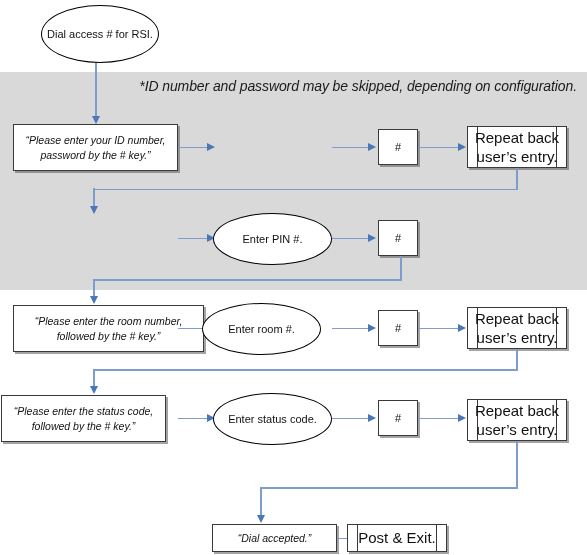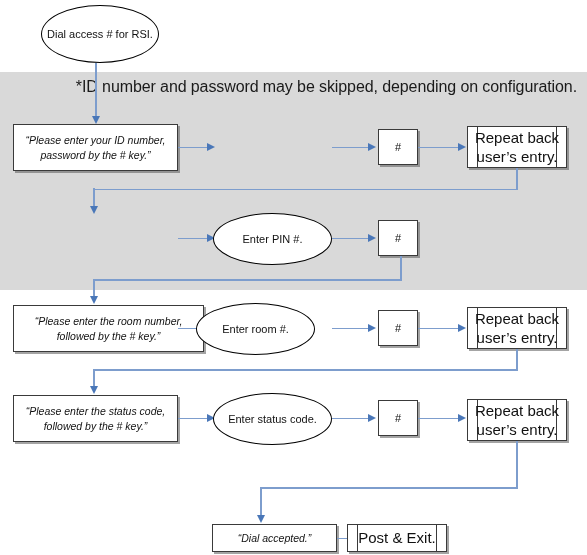--- a/index.html
+++ b/index.html
@@ -21,21 +21,22 @@
     left: 0;
     top: 72px;
     width: 587px;
     height: 218px;
     background: #d9d9d9;
   }
   .band-note {
     position: absolute;
     top: 78px;
     right: 10px;
-    font-size: 16px;
+    font-size: 14px;
+    font-style: italic;
     color: #1a1a1a;
     white-space: nowrap;
     letter-spacing: -0.1px;
   }
   
   .shape {
     position: absolute;
     box-sizing: border-box;
     background: #ffffff;
     display: flex;
@@ -162,42 +163,42 @@
   <div class="seg h" style="left:93px; top:279px; width:309px;"></div>
   <div class="seg v" style="left:93px; top:279px; height:21px;"></div>
   <div class="arrow down" style="left:89.5px; top:296px;"></div>
 
   <div class="shape prompt-box" style="left:13px; top:305px; width:191px; height:47px;">
     <span>“Please enter the room number, followed by the # key.”</span>
   </div>
   <div class="seg h" style="left:178px; top:327.5px; width:35px;"></div>
   <div class="arrow right" style="left:207px; top:324px;"></div>
 
-  <div class="shape ellipse" style="left:196px; top:303px; width:119px; height:52px;">
+  <div class="shape ellipse" style="left:202px; top:303px; width:119px; height:52px;">
     <span>Enter room #.</span>
   </div>
   <div class="seg h" style="left:332px; top:327.5px; width:42px;"></div>
   <div class="arrow right" style="left:368px; top:324px;"></div>
 
   <div class="shape hash-box" style="left:378px; top:310px; width:40px; height:36px;">
     <span>#</span>
   </div>
   <div class="seg h" style="left:418px; top:327.5px; width:46px;"></div>
   <div class="arrow right" style="left:458px; top:324px;"></div>
 
   <div class="shape proc" style="left:467px; top:307px; width:100px; height:42px;">
     <span class="proc-label">Repeat back user’s entry.</span>
   </div>
 
   <div class="seg v" style="left:516px; top:349px; height:21px;"></div>
   <div class="seg h" style="left:93px; top:369px; width:425px;"></div>
   <div class="seg v" style="left:93px; top:369px; height:21px;"></div>
   <div class="arrow down" style="left:89.5px; top:386px;"></div>
 
-  <div class="shape prompt-box" style="left:13px; top:395px; width:165px; height:47px;">
+  <div class="shape prompt-box" style="left:1px; top:395px; width:165px; height:47px;">
     <span>“Please enter the status code, followed by the # key.”</span>
   </div>
   <div class="seg h" style="left:178px; top:417.5px; width:35px;"></div>
   <div class="arrow right" style="left:207px; top:414px;"></div>
 
   <div class="shape ellipse" style="left:213px; top:393px; width:119px; height:52px;">
     <span>Enter status code.</span>
   </div>
   <div class="seg h" style="left:332px; top:417.5px; width:42px;"></div>
   <div class="arrow right" style="left:368px; top:414px;"></div>

